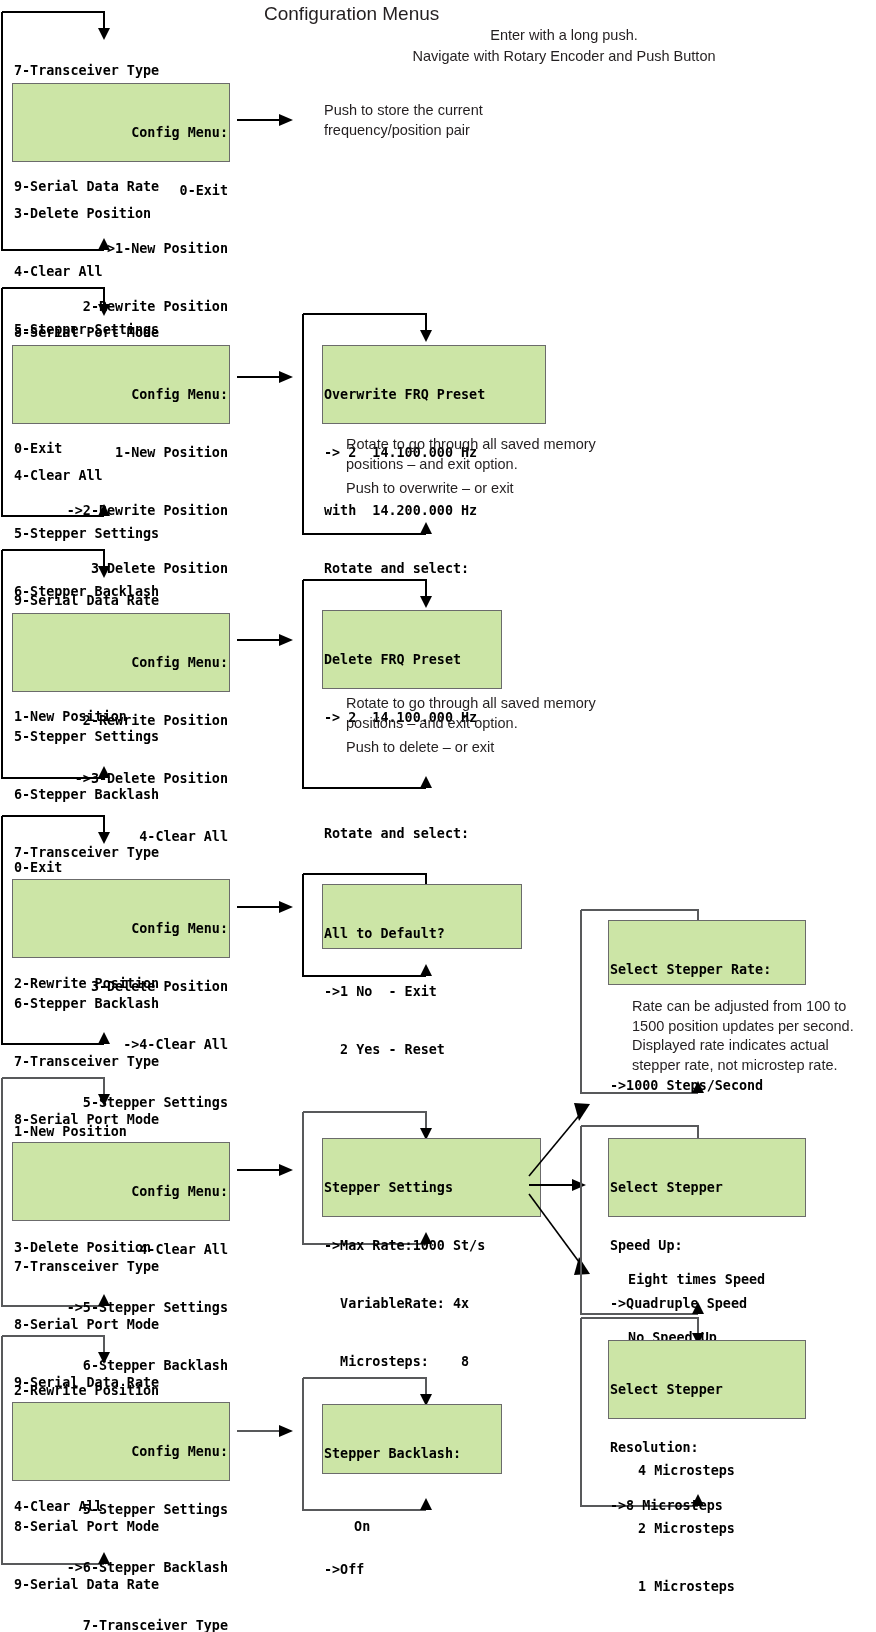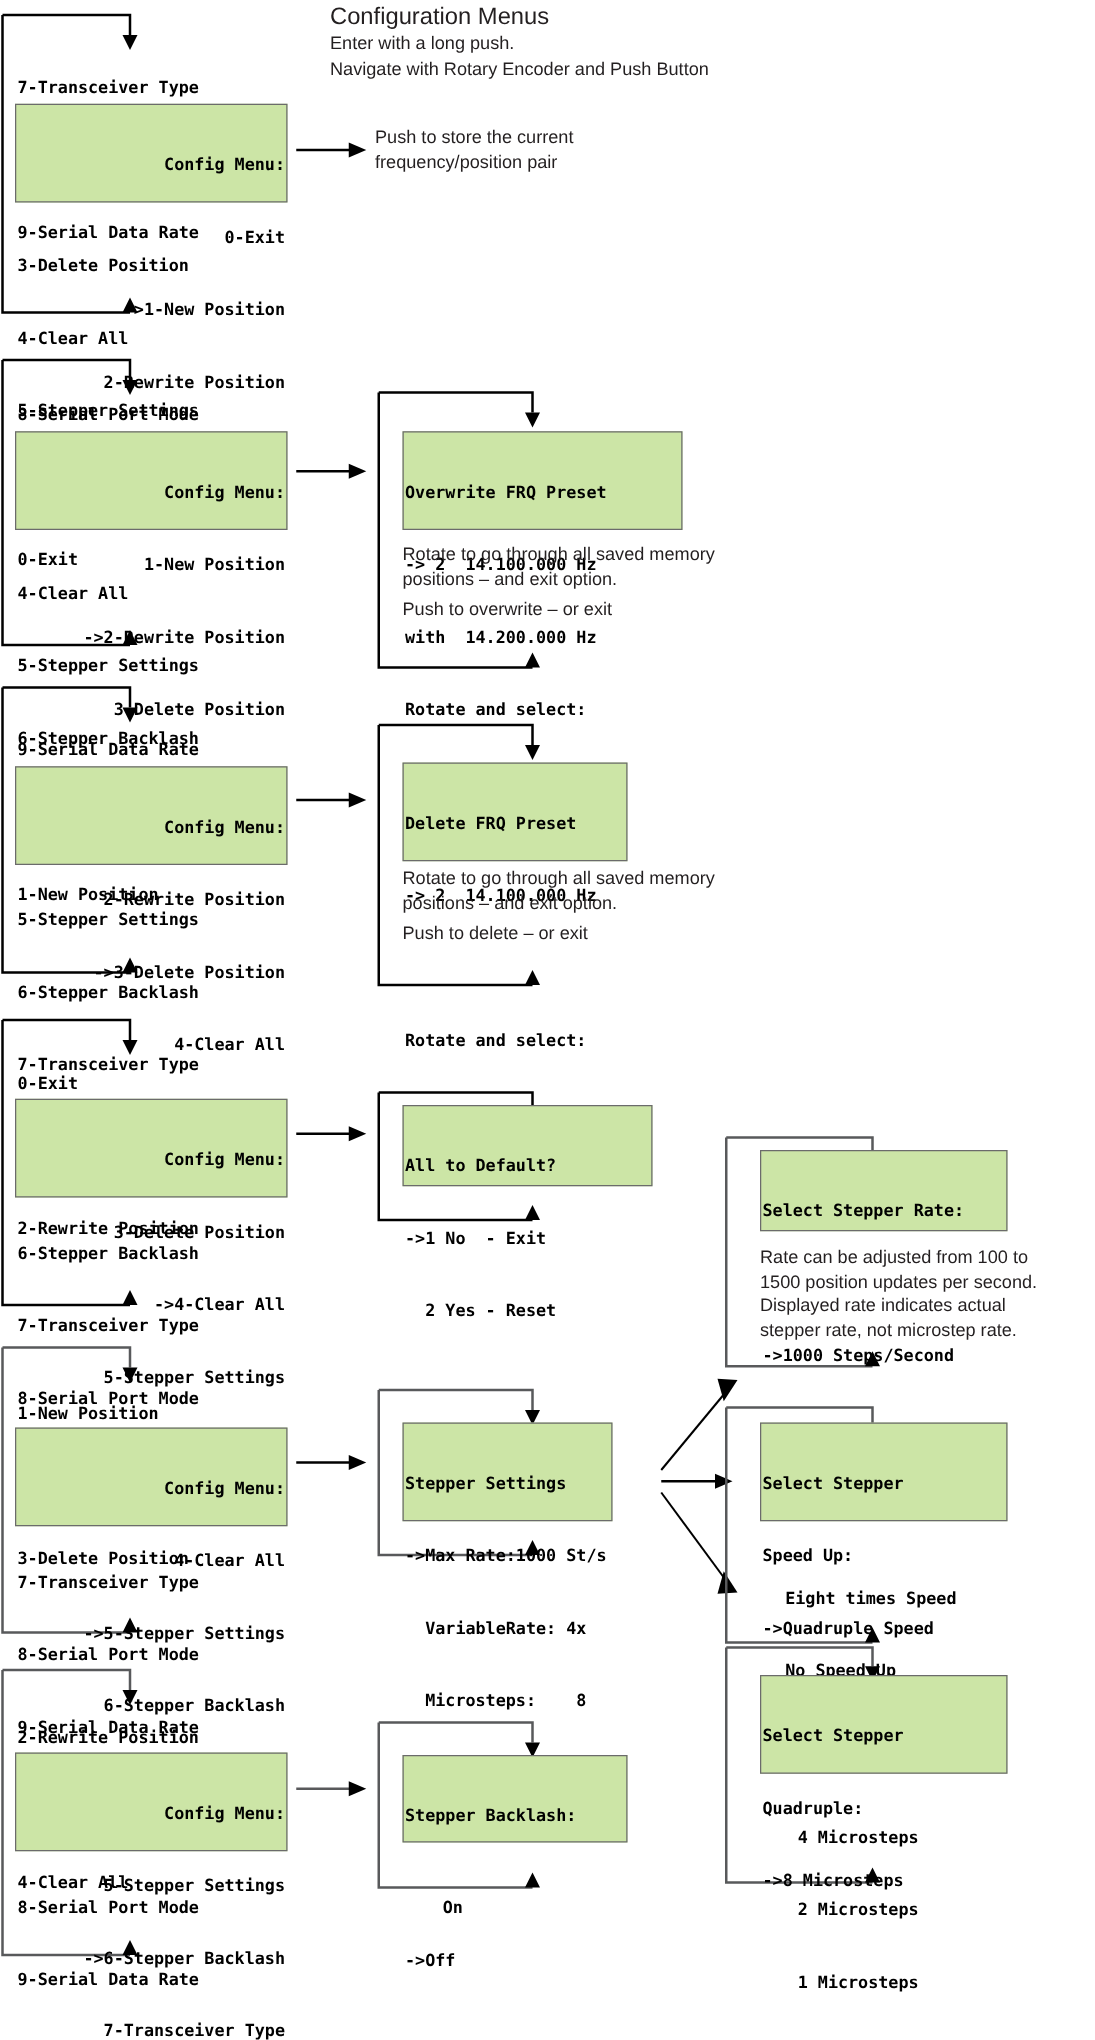--- a/index.html
+++ b/index.html
@@ -5,25 +5,25 @@
   html,body{margin:0;padding:0;background:#ffffff;}
   body{width:876px;height:1632px;position:relative;overflow:hidden;
        font-family:"Liberation Sans",sans-serif;color:#000;}
 
   
   .abs{position:absolute;}
 
   
   #header{left:264px;top:2px;width:600px;}
   #header .h-title{font-size:19px;line-height:23px;color:#231f20;}
-  #header .h-line{font-size:14.5px;line-height:21px;color:#231f20;}
+  #header .h-line{font-size:14.5px;line-height:21px;color:#231f20;text-align:center;}
 
   
   .note{font-size:14.5px;line-height:19.5px;color:#231f20;}
-  .note div{white-space:nowrap;}
+  .note div{white-space:nowrap;margin-left:24px;}
   .note .gap{height:5px;}
 
   
   .menucol{font-family:"DejaVu Sans Mono","Liberation Mono",monospace;
            font-size:13.4px;font-weight:bold;line-height:19.35px;
            letter-spacing:0px;white-space:pre;color:#000;}
   .menucol .row{height:19.35px;padding-left:14px;}
 
   
   .lcd{position:absolute;background:#cce5a6;border:1px solid #6b6b6b;
@@ -290,21 +290,21 @@
   <polygon class="ah" points="42,1 42,13 56,7"></polygon>
 </svg>
 
 <svg class="conn abs" style="left:302px;top:1110px;" width="160" height="140">
   <path class="ln-g" d="M1,2 L1,134 L124,134"></path>
   <path class="ln-g" d="M1,2 L124,2 L124,18"></path>
   <polygon class="ah" points="118,18 130,18 124,30"></polygon>
   <polygon class="ah" points="118,134 130,134 124,122"></polygon>
 </svg>
 
-<div class="lcd" style="left:322px;top:1138px;width:168px;height:79px;padding:0 1px;">
+<div class="lcd" style="left:322px;top:1138px;width:219px;height:79px;padding:0 1px;">
   <div class="lrow">Stepper Settings</div>
   <div class="lrow">-&gt;Max Rate:1000 St/s</div>
   <div class="lrow">  VariableRate: 4x</div>
   <div class="lrow">  Microsteps:    8</div>
 </div>
 
 <svg class="conn abs" style="left:522px;top:1090px;" width="80" height="260">
   <path class="ln" d="M7,95 L52,95"></path>
   <polygon class="ah" points="50,89 50,101 64,95"></polygon>
   <path class="ln" style="stroke-width:1.6" d="M7,86 L60,22"></path>
@@ -335,21 +335,21 @@
 
 <svg class="conn abs" style="left:580px;top:1316px;" width="180" height="200">
   <path class="ln-g" d="M1,2 L1,190 L118,190"></path>
   <path class="ln-g" d="M1,2 L118,2 L118,17"></path>
   <polygon class="ah" points="112,17 124,17 118,29"></polygon>
   <polygon class="ah" points="112,190 124,190 118,178"></polygon>
 </svg>
 
 <div class="lcd" style="left:608px;top:1340px;width:198px;height:79px;padding:0 1px;">
   <div class="lrow">Select Stepper</div>
-  <div class="lrow">Quadruple:</div>
+  <div class="lrow">Resolution:</div>
   <div class="lrow">-&gt;8 Microsteps</div>
   <div class="lrow"></div>
 </div>
 
 <div class="abs menucol" style="left:608px;top:1422px;">
   <div class="row" style="padding-left:14px;">  4 Microsteps</div>
   <div class="row" style="padding-left:14px;">  2 Microsteps</div>
   <div class="row" style="padding-left:14px;">  1 Microsteps</div>
 </div>
 

